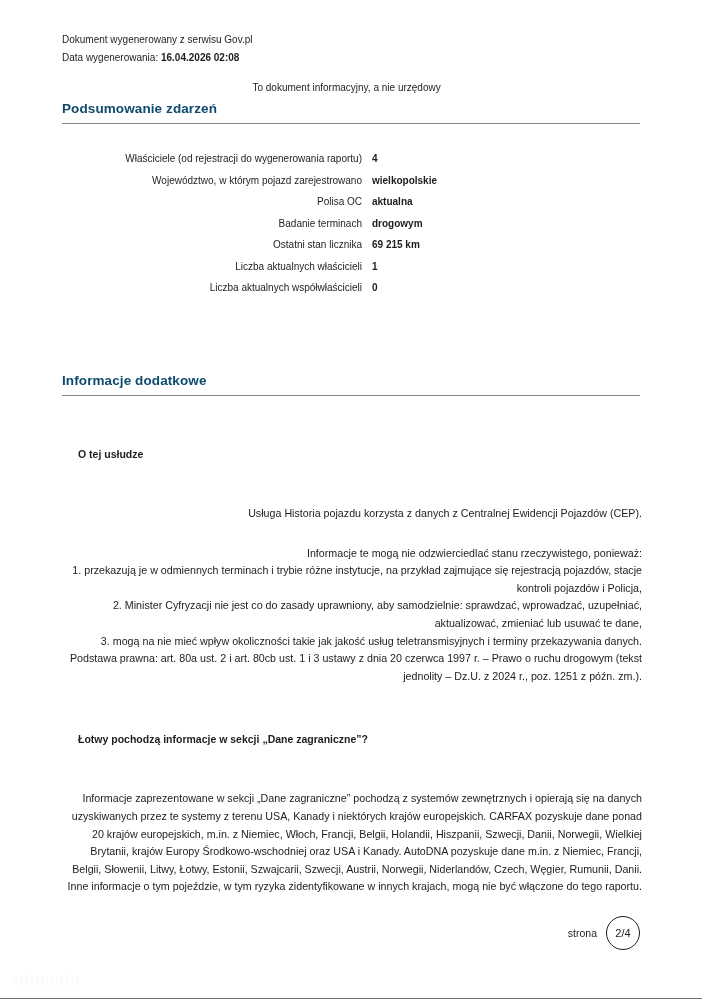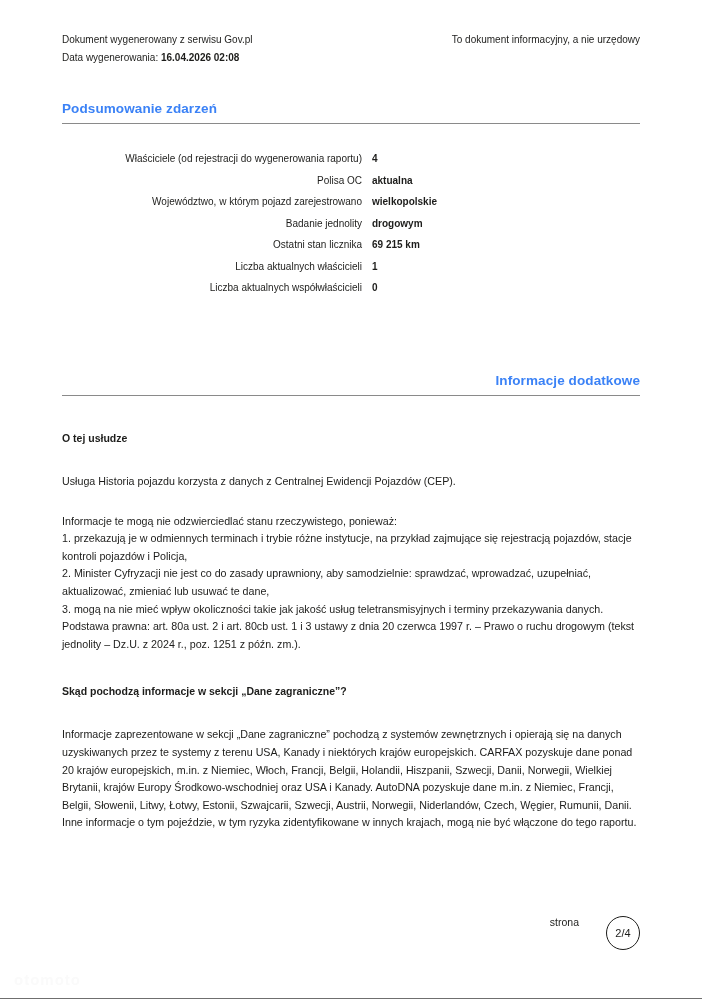--- a/index.html
+++ b/index.html
@@ -21,49 +21,49 @@
     border-bottom: 1px solid #6f6f6f;
   }
 
   
   .doc-header {
     position: absolute;
     left: 62px;
     right: 62px;
     top: 31px;
     display: flex;
-    justify-content: space-between;
     align-items: flex-start;
   }
   .doc-header-left {
     font-size: 10px;
     line-height: 18px;
     color: #1d1d1b;
   }
   .doc-header-right {
     font-size: 10px;
     line-height: 18px;
     color: #1d1d1b;
     text-align: right;
     padding-top: 0px;
+    margin-top: 48px;
   }
   .gen-date-value {
     font-weight: bold;
   }
 
   
   .section {
     position: absolute;
     left: 62px;
     width: 578px;
   }
   .section-title {
     font-size: 13.5px;
     font-weight: bold;
-    color: #3b82f6;
+    color: #0c4a6e;
     letter-spacing: 0.1px;
     margin: 0;
     padding-bottom: 7px;
   }
   .section-rule {
     height: 1px;
     background: #8a8a8a;
     width: 100%;
   }
 
@@ -99,40 +99,41 @@
     position: absolute;
     left: 62px;
     top: 430px;
     width: 580px;
   }
   .sub-heading {
     font-size: 10.5px;
     font-weight: bold;
     line-height: 17px;
     color: #1d1d1b;
-    margin: 0;
+    margin: 16px;
   }
   .para {
     font-size: 10.7px;
     line-height: 17.6px;
     color: #1d1d1b;
     margin: 0;
+    text-align: right;
   }
   .spacer-26 { height: 26px; }
   .spacer-22 { height: 22px; }
   .spacer-30 { height: 30px; }
 
   
   .page-footer {
     position: absolute;
     right: 62px;
     bottom: 48px;
     display: flex;
-    align-items: flex-start;
-    gap: 27px;
+    align-items: center;
+    gap: 9px;
   }
   .page-footer-label {
     font-size: 10.5px;
     color: #1d1d1b;
   }
   .page-badge {
     width: 32px;
     height: 32px;
     border: 1.6px solid #1d1d1b;
     border-radius: 50%;
@@ -175,63 +176,63 @@
     <div class="section-rule"></div>
   </div>
 
   <table class="summary-table">
     <tbody>
         <tr>
           <td class="summary-label">Właściciele (od rejestracji do wygenerowania raportu)</td>
           <td class="summary-value">4</td>
         </tr>
         <tr>
+          <td class="summary-label">Województwo, w którym pojazd zarejestrowano</td>
+          <td class="summary-value">wielkopolskie</td>
+        </tr>
+        <tr>
           <td class="summary-label">Polisa OC</td>
           <td class="summary-value">aktualna</td>
         </tr>
         <tr>
-          <td class="summary-label">Województwo, w którym pojazd zarejestrowano</td>
-          <td class="summary-value">wielkopolskie</td>
-        </tr>
-        <tr>
-          <td class="summary-label">Badanie jednolity</td>
+          <td class="summary-label">Badanie terminach</td>
           <td class="summary-value">drogowym</td>
         </tr>
         <tr>
           <td class="summary-label">Ostatni stan licznika</td>
           <td class="summary-value">69 215 km</td>
         </tr>
         <tr>
           <td class="summary-label">Liczba aktualnych właścicieli</td>
           <td class="summary-value">1</td>
         </tr>
         <tr>
           <td class="summary-label">Liczba aktualnych współwłaścicieli</td>
           <td class="summary-value">0</td>
         </tr>
       </tbody>
   </table>
 
-  <div class="section" style="top:373px;text-align:right;">
+  <div class="section" style="top:373px;">
     <div class="section-title">Informacje dodatkowe</div>
     <div class="section-rule"></div>
   </div>
 
   <div class="info-body">
     <div class="sub-heading">O tej usłudze</div>
     <div class="spacer-26"></div>
     <div class="para">Usługa Historia pojazdu korzysta z danych z Centralnej Ewidencji Pojazdów (CEP).</div>
     <div class="spacer-22"></div>
     <div class="para" style="white-space: pre-line;">Informacje te mogą nie odzwierciedlać stanu rzeczywistego, ponieważ:
 1. przekazują je w odmiennych terminach i trybie różne instytucje, na przykład zajmujące się rejestracją pojazdów, stacje kontroli pojazdów i Policja,
 2. Minister Cyfryzacji nie jest co do zasady uprawniony, aby samodzielnie: sprawdzać, wprowadzać, uzupełniać, aktualizować, zmieniać lub usuwać te dane,
 3. mogą na nie mieć wpływ okoliczności takie jak jakość usług teletransmisyjnych i terminy przekazywania danych.
 Podstawa prawna: art. 80a ust. 2 i art. 80cb ust. 1 i 3 ustawy z dnia 20 czerwca 1997 r. – Prawo o ruchu drogowym (tekst jednolity – Dz.U. z 2024 r., poz. 1251 z późn. zm.).</div>
     <div class="spacer-30"></div>
-    <div class="sub-heading">Skąd pochodzą informacje w sekcji „Dane zagraniczne”?</div>
+    <div class="sub-heading">Łotwy pochodzą informacje w sekcji „Dane zagraniczne”?</div>
     <div class="spacer-26"></div>
     <div class="para">Informacje zaprezentowane w sekcji „Dane zagraniczne” pochodzą z systemów zewnętrznych i opierają się na danych uzyskiwanych przez te systemy z terenu USA, Kanady i niektórych krajów europejskich. CARFAX pozyskuje dane ponad 20 krajów europejskich, m.in. z Niemiec, Włoch, Francji, Belgii, Holandii, Hiszpanii, Szwecji, Danii, Norwegii, Wielkiej Brytanii, krajów Europy Środkowo-wschodniej oraz USA i Kanady. AutoDNA pozyskuje dane m.in. z Niemiec, Francji, Belgii, Słowenii, Litwy, Łotwy, Estonii, Szwajcarii, Szwecji, Austrii, Norwegii, Niderlandów, Czech, Węgier, Rumunii, Danii. Inne informacje o tym pojeździe, w tym ryzyka zidentyfikowane w innych krajach, mogą nie być włączone do tego raportu.</div>
   </div>
 
   <div class="page-footer">
     <span class="page-footer-label">strona</span>
     <span class="page-badge">2/4</span>
   </div>
 
   <div class="watermark">otomoto</div>

